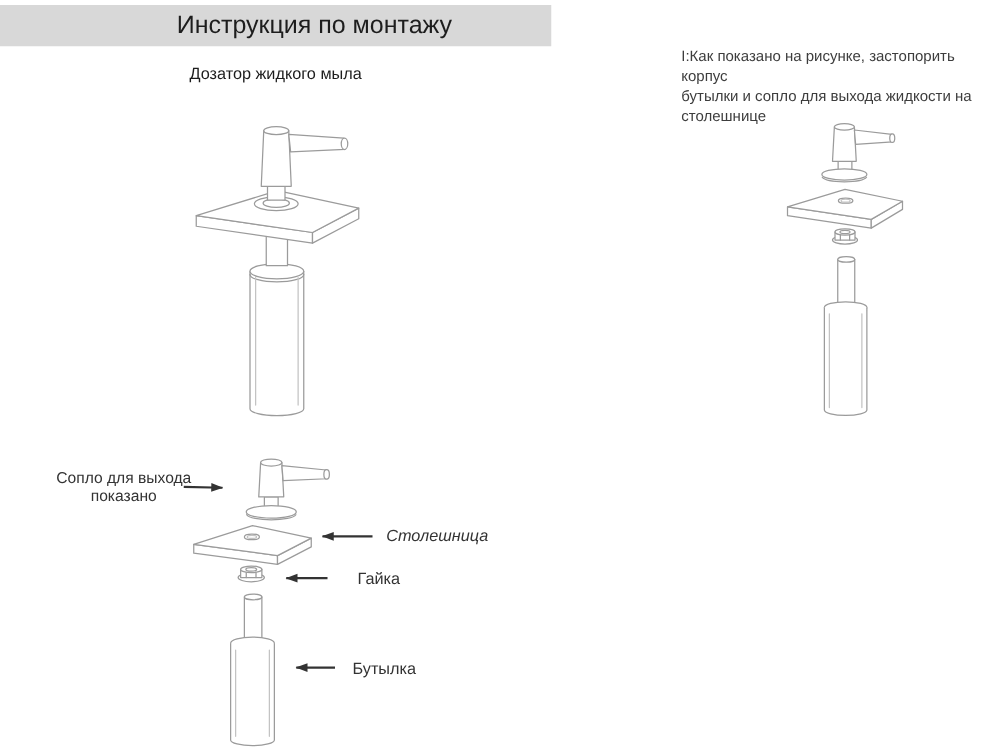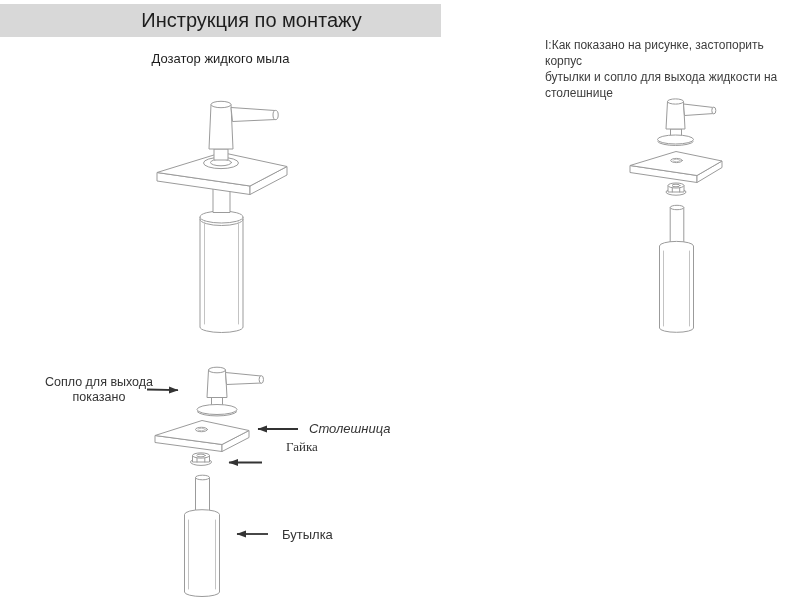--- a/index.html
+++ b/index.html
@@ -28,21 +28,21 @@
   }
   .art{position:absolute;left:0;top:0;}
   .ln{fill:none;stroke:var(--c-line_art,#9b9b9b);stroke-width:1;stroke-linejoin:round;stroke-linecap:round;}
   .lnf{fill:#fff;stroke:var(--c-line_art,#9b9b9b);stroke-width:1;stroke-linejoin:round;}
   .faint{stroke:#c3c3c3;}
   .arrow{stroke:var(--c-arrow,#333);stroke-width:1.8;fill:none;}
   .ah{fill:var(--c-arrow,#333);}
   .lbl{position:absolute;color:var(--c-label,#333);font-size:13px;line-height:15px;}
   .lbl-nozzle{left:40px;top:375px;width:118px;text-align:center;font-size:12.5px;line-height:14.5px;}
   .lbl-countertop{left:309px;top:421px;font-style:italic;}
-  .lbl-nut{left:286px;top:439px;font-family:Liberation Serif, serif;}
+  .lbl-nut{left:286px;top:455px;}
   .lbl-bottle{left:282px;top:527px;}
 </style>
 </head>
 <body>
 
 <div class="page">
 
   <div class="header-bar">
     <div class="title">Инструкция по монтажу</div>
   </div>

